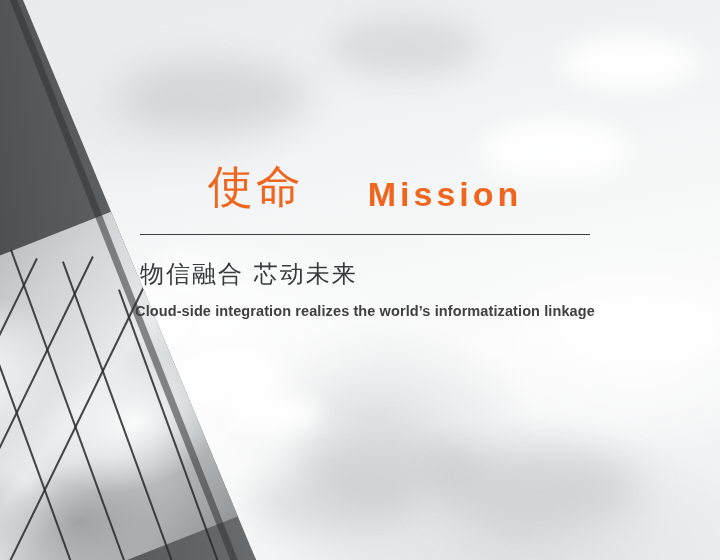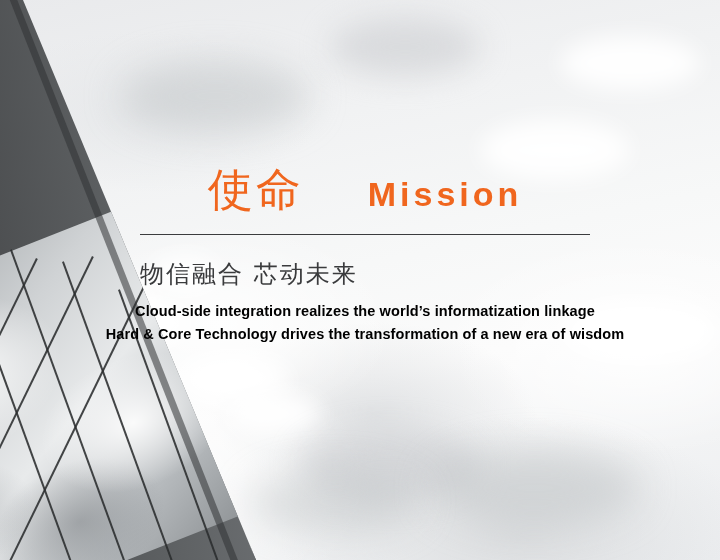--- a/index.html
+++ b/index.html
@@ -102,21 +102,21 @@
     width: 450px;
     display: flex;
     align-items: flex-end;
     justify-content: center;
   }
   .title-cn {
     font-size: 45px;
     line-height: 1;
     color: #f0661e;
     letter-spacing: 3px;
-    font-family: Liberation Serif, serif;
+    font-family: Liberation Mono, monospace;
   }
   .title-en {
     font-size: 34px;
     line-height: 1;
     color: #f0661e;
     font-weight: bold;
     letter-spacing: 4px;
     margin-left: 64px;
     padding-bottom: 2px;
   }
@@ -137,21 +137,21 @@
     letter-spacing: 2px;
     color: #3a3b3d;
     font-family: "DejaVu Sans", "Liberation Sans", sans-serif;
   }
   .subtitle-en {
     position: absolute;
     left: 60px;
     top: 303px;
     width: 610px;
     text-align: center;
-    color: #000000;
+    color: #404040;
     font-size: 14.5px;
     font-weight: bold;
     letter-spacing: 0.1px;
   }
   .subtitle-en div { margin-bottom: 7px; }
 </style>
 </head>
 <body>
 
 <div class="stage">
@@ -202,17 +202,16 @@
       <span class="title-cn">使命</span>
       <span class="title-en">Mission</span>
     </div>
 
     <div class="divider"></div>
 
     <div class="subtitle-cn">物信融合 芯动未来</div>
 
     <div class="subtitle-en">
       <div>Cloud-side integration realizes the world’s informatization linkage</div>
-      <div>Hard &amp; Core Technology drives the transformation of a new era of wisdom</div>
     </div>
 
   </div>
 </div>
 
 </body></html>

